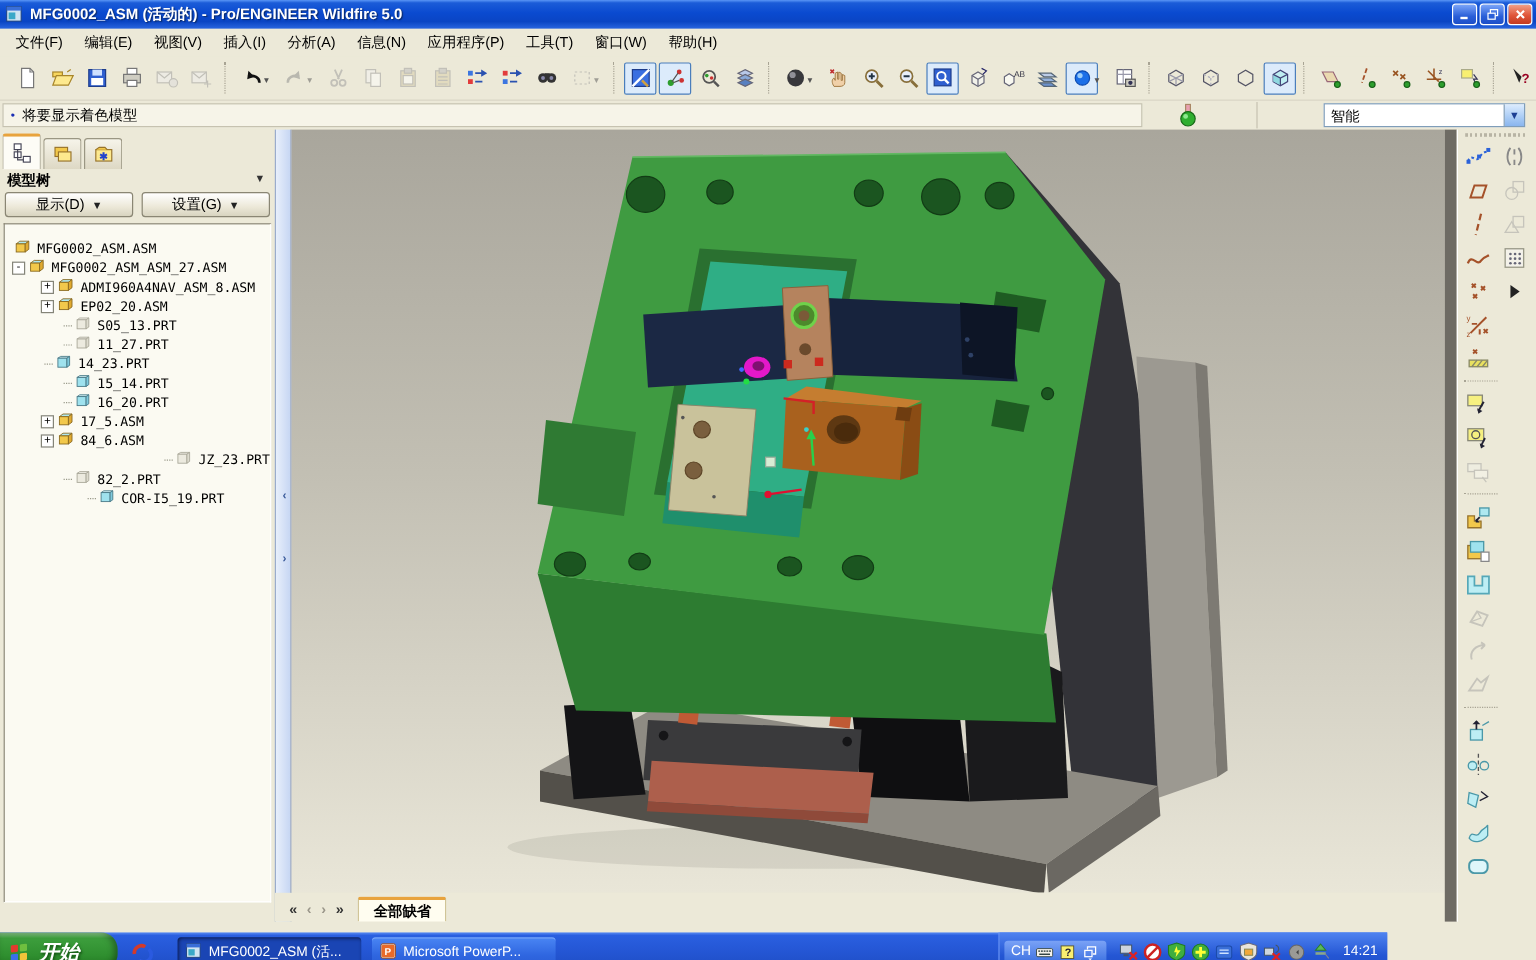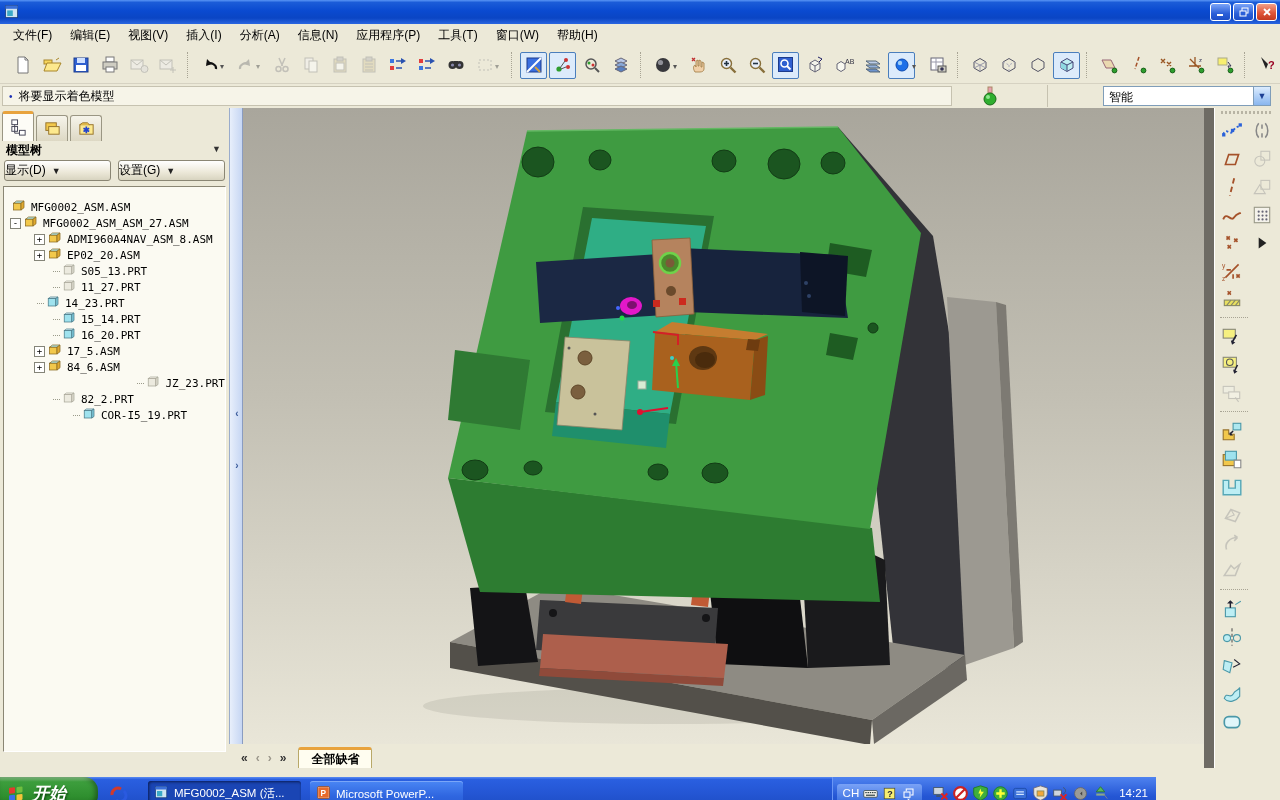--- a/index.html
+++ b/index.html
@@ -54,21 +54,21 @@
   .nav-tabs{position:absolute;left:2px;top:2px;height:31px;display:flex;align-items:flex-end;gap:2px;}
   .nav-tab{width:32px;height:26px;border:1px solid #9a9683;border-bottom:none;border-radius:3px 3px 0 0;
     background:linear-gradient(180deg,#f6f4ea,#ddd8c4);display:flex;align-items:center;justify-content:center;}
   .nav-tab.active{height:30px;background:#fdfcf6;border-top:3px solid #e8a33d;}
   .nav-tab svg{width:19px;height:19px;}
   .nav-title{position:absolute;left:0;top:34px;width:229px;height:17px;font-size:12px;font-weight:bold;
     padding-left:6px;}
   .nav-title .dd{position:absolute;right:8px;top:2px;font-size:9px;color:#333;}
   .nav-btns{position:absolute;left:4px;top:52px;width:221px;display:flex;gap:7px;}
   .xp-btn{flex:1;height:21px;border:1px solid #8a8674;border-radius:3px;font-size:12px;
-    background:linear-gradient(180deg,#fff,#ece8d8 60%,#d8d4c0);display:flex;align-items:center;gap:6px;}
+    background:linear-gradient(180deg,#fff,#ece8d8 60%,#d8d4c0);display:flex;align-items:center;justify-content:center;gap:6px;}
   .xp-btn .dd{font-size:9px;color:#222;}
   .tree-box{position:absolute;left:3px;top:78px;width:223px;height:566px;background:#fbfaf2;
     border:1px solid;border-color:#8a8674 #fff #fff #8a8674;padding-top:12px;overflow:hidden;}
   .tree-row{height:16px;display:flex;align-items:center;font-family:"DejaVu Sans Mono",monospace;
     font-size:11px;white-space:nowrap;color:#000;}
   .tree-row .exp{width:11px;height:11px;border:1px solid #848478;background:#fff;flex:none;
     font-size:9px;line-height:9px;text-align:center;font-family:"DejaVu Sans Mono",monospace;margin-right:3px;}
   .tree-row .guide{width:7px;border-bottom:1px dotted #9a9a8a;height:1px;margin-right:2px;flex:none;}
   .tree-row svg{width:15px;height:15px;margin-right:4px;flex:none;}
 
@@ -126,20 +126,21 @@
 </style>
 </head>
 <body>
 
 <div class="titlebar">
   <span class="app-ico"><svg viewBox="0 0 20 20">
         <rect x="2" y="2" width="15" height="15" fill="#cfe4f2" stroke="#1c3f7a"></rect>
         <rect x="2" y="2" width="15" height="4" fill="#3a6fd8"></rect>
         <rect x="4" y="8" width="7" height="7" fill="#3aa8c8"></rect>
       </svg></span>
+  <span>MFG0002_ASM (活动的) - Pro/ENGINEER Wildfire 5.0</span>
   <span class="win-btns">
     <span class="wbtn">
         <svg viewBox="0 0 12 12">
           <rect x="2" y="8" width="6" height="2" fill="#fff"></rect>
         </svg>
       </span>
     <span class="wbtn">
         <svg viewBox="0 0 12 12">
           <rect x="4" y="2" width="6" height="5" fill="none" stroke="#fff"></rect>
           <rect x="2" y="5" width="6" height="5" fill="#2a5fd8" stroke="#fff"></rect>

